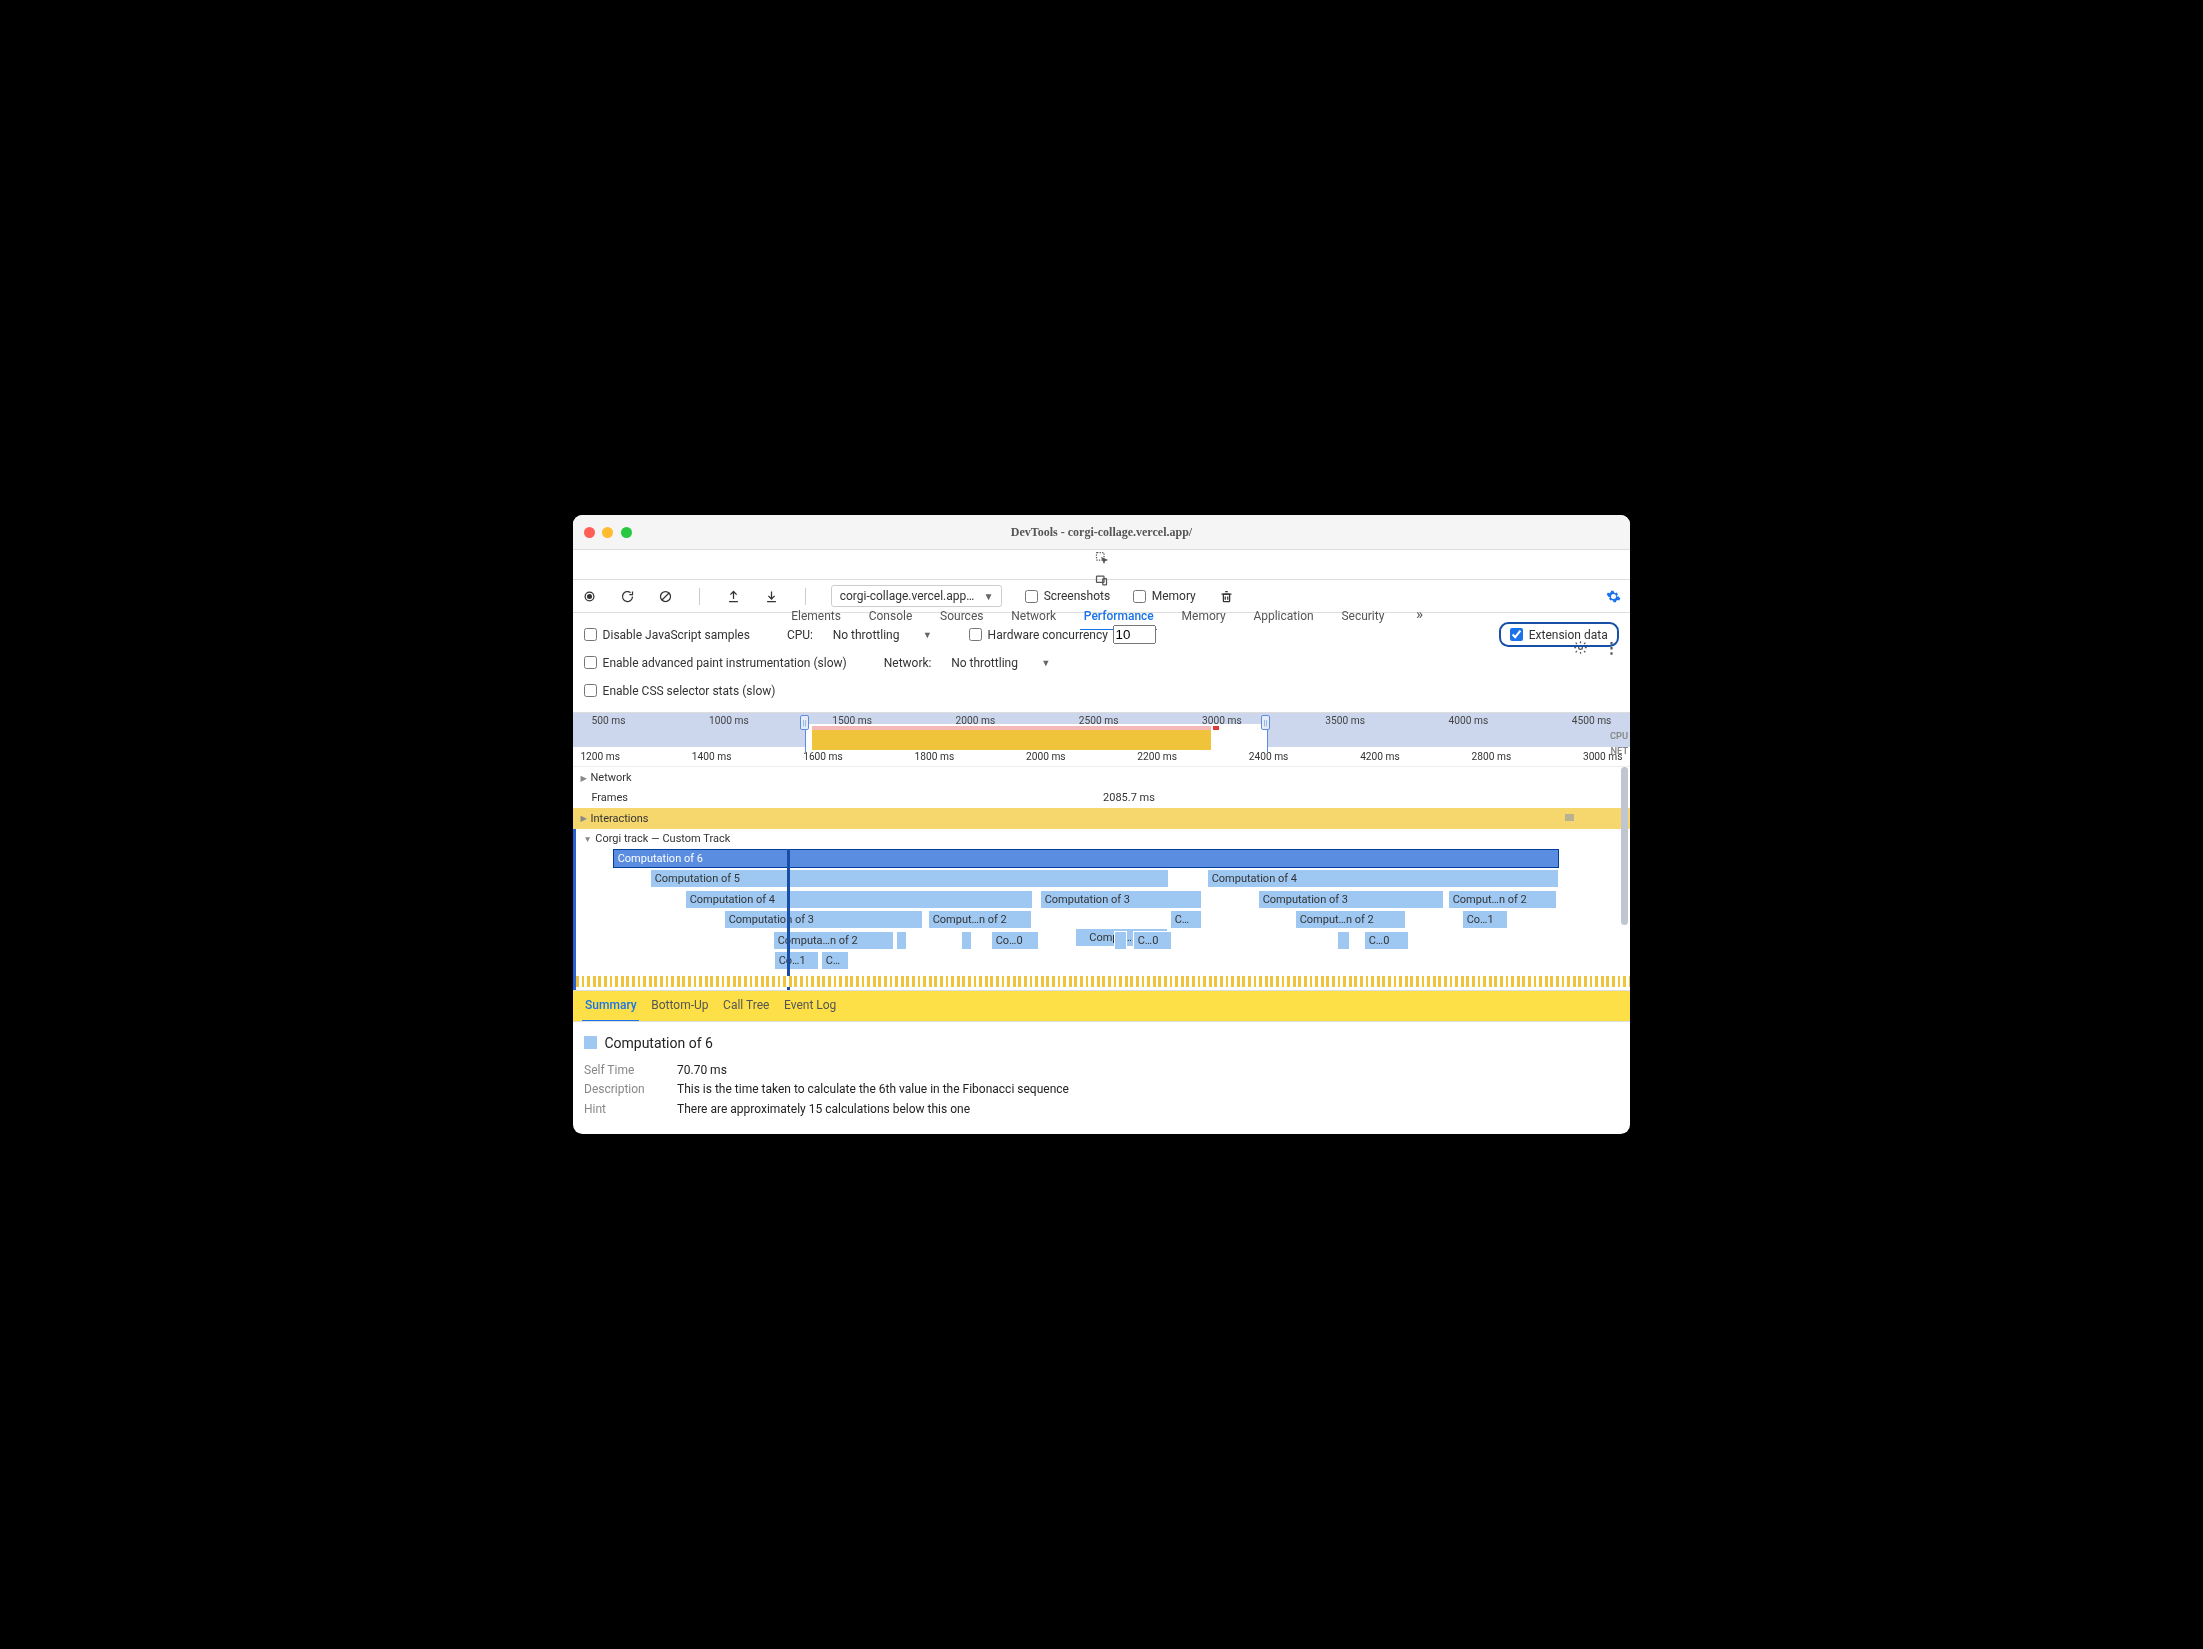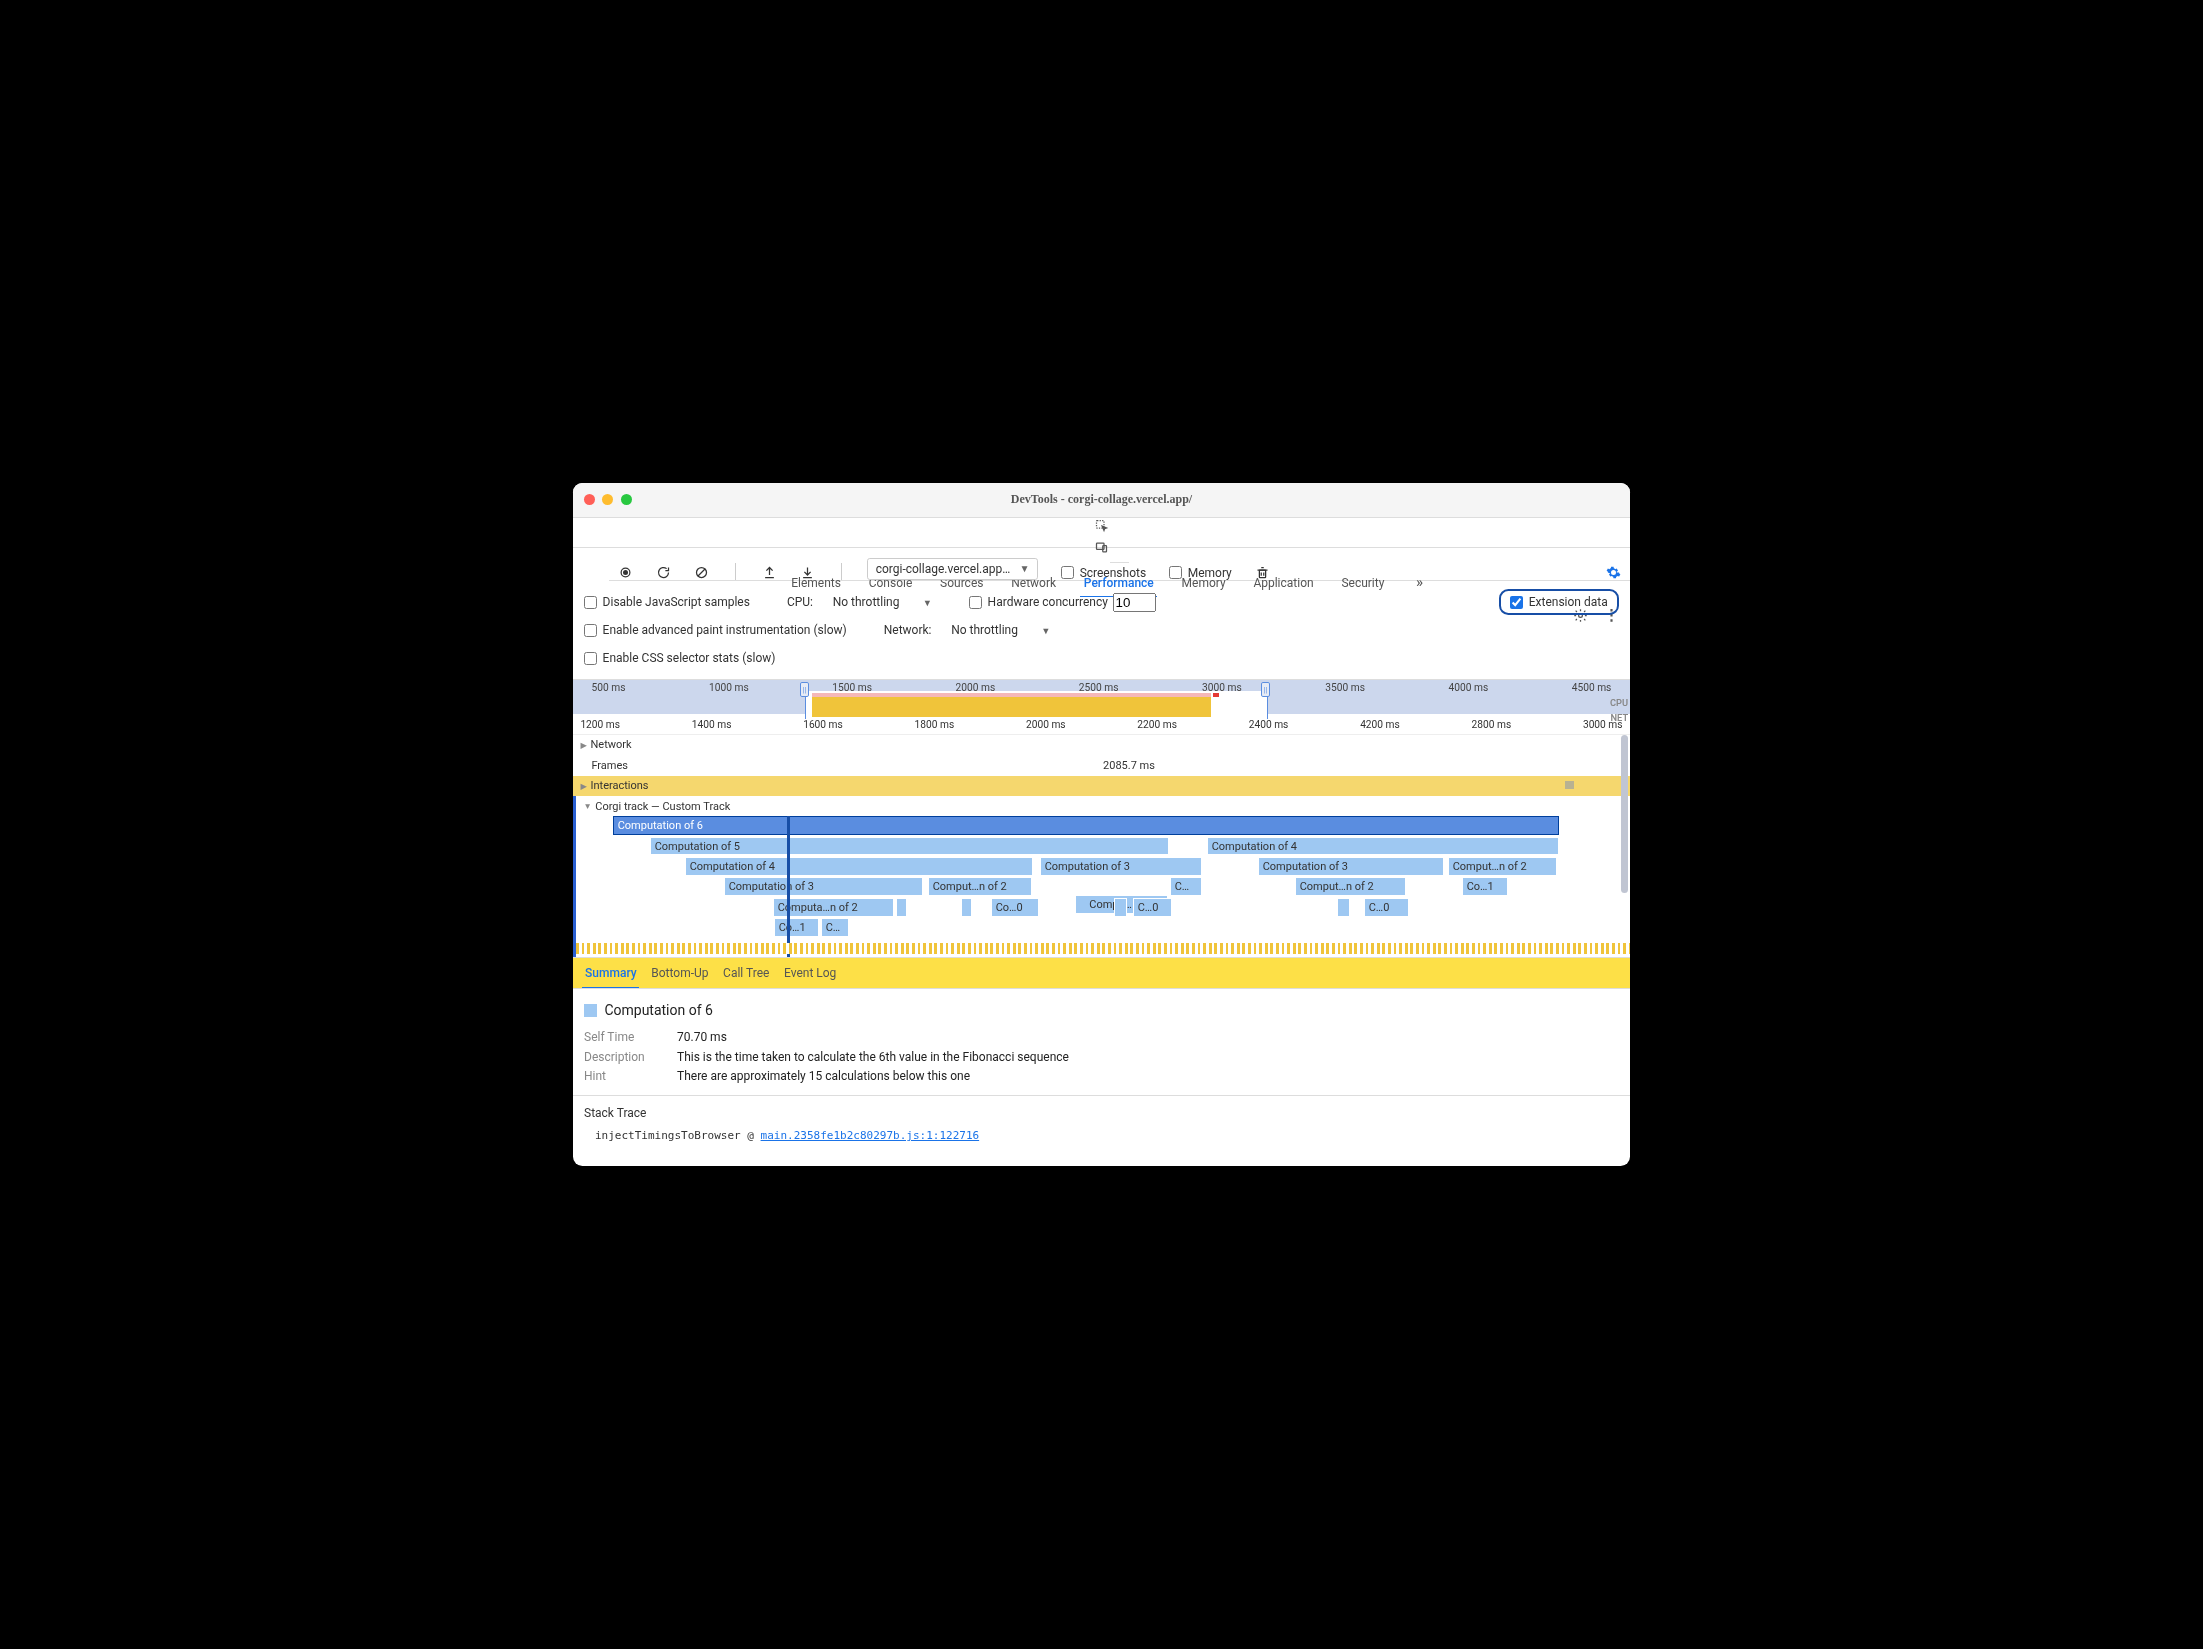--- a/index.html
+++ b/index.html
@@ -11,21 +11,21 @@
 .t-red { background: #ff5f57; }
 .t-yel { background: #febc2e; }
 .t-grn { background: #28c840; }
 .titlebar-title { position: absolute; left: 50%; transform: translateX(-50%); font-weight: 600; color: #555; font-family: Liberation Serif, serif; }
 .tabs-row { display: flex; align-items: center; height: 30px; border-bottom: 0.9px solid #ddd; padding: 0 7.4px; gap: 7.4px; flex-direction: column; }
 .tabs-row .icon-btn { width: 22px; height: 22px; display: flex; align-items: center; justify-content: center; cursor: pointer; color: #555; }
 .main-tabs { display: flex; gap: 20.4px; flex: 1; margin-left: 15px; }
 .main-tab { color: #555; padding: 5.6px 3.7px; cursor: pointer; }
 .main-tab.active { color: #1a73e8; border-bottom: 1.9px solid #1a73e8; font-weight: 500; }
 .right-icons { display: flex; gap: 9.3px; align-items: center; margin-left: auto; }
-.toolbar { display: flex; align-items: flex-end; height: 33px; padding: 0 9.3px; gap: 23px; border-bottom: 0.9px solid #ddd; margin-left: 36px; }
+.toolbar { display: flex; align-items: center; height: 33px; padding: 0 9.3px; gap: 23px; border-bottom: 0.9px solid #ddd; }
 .toolbar .sep { width: 0.9px; height: 16.7px; background: #ccc; margin: 0 2.8px; }
 .url-drop { border: 0.9px solid #ccc; padding: 2.8px 7.4px; border-radius: 2.8px; display: flex; align-items: center; gap: 5.6px; background: #fff; cursor: pointer; }
 .chk-row { display: flex; align-items: center; gap: 5.6px; }
 input[type=checkbox] { width: 13px; height: 13px; cursor: pointer; }
 .gear-blue { color: #1a73e8; margin-left: auto; cursor: pointer; }
 .settings { padding: 7.4px 11px; border-bottom: 0.9px solid #ddd; }
 .settings-row { display: flex; align-items: center; height: 28px; gap: 37px; }
 .settings-row label { display: flex; align-items: center; gap: 5.6px; }
 .sel-group { display: flex; align-items: center; gap: 16px; }
 .sel-text { padding: 1.9px 3.7px; }
@@ -318,22 +318,16 @@
         <span class="sum-v">70.70 ms</span>
       </div>
     <div class="sum-row">
         <span class="sum-k">Description</span>
         <span class="sum-v">This is the time taken to calculate the 6th value in the Fibonacci sequence</span>
       </div>
     <div class="sum-row">
         <span class="sum-k">Hint</span>
         <span class="sum-v">There are approximately 15 calculations below this one</span>
       </div>
-    <div class="stack">
-      <div style="margin-bottom:9.3px;">Stack Trace</div>
-      <div class="mono" style="margin-left:11px;">
-        <span>injectTimingsToBrowser @ </span><span class="stack-link">main.2358fe1b2c80297b.js:1:122716</span>
-      </div>
-    </div>
   </div>
 
 </div>
 
 
 </body></html>

